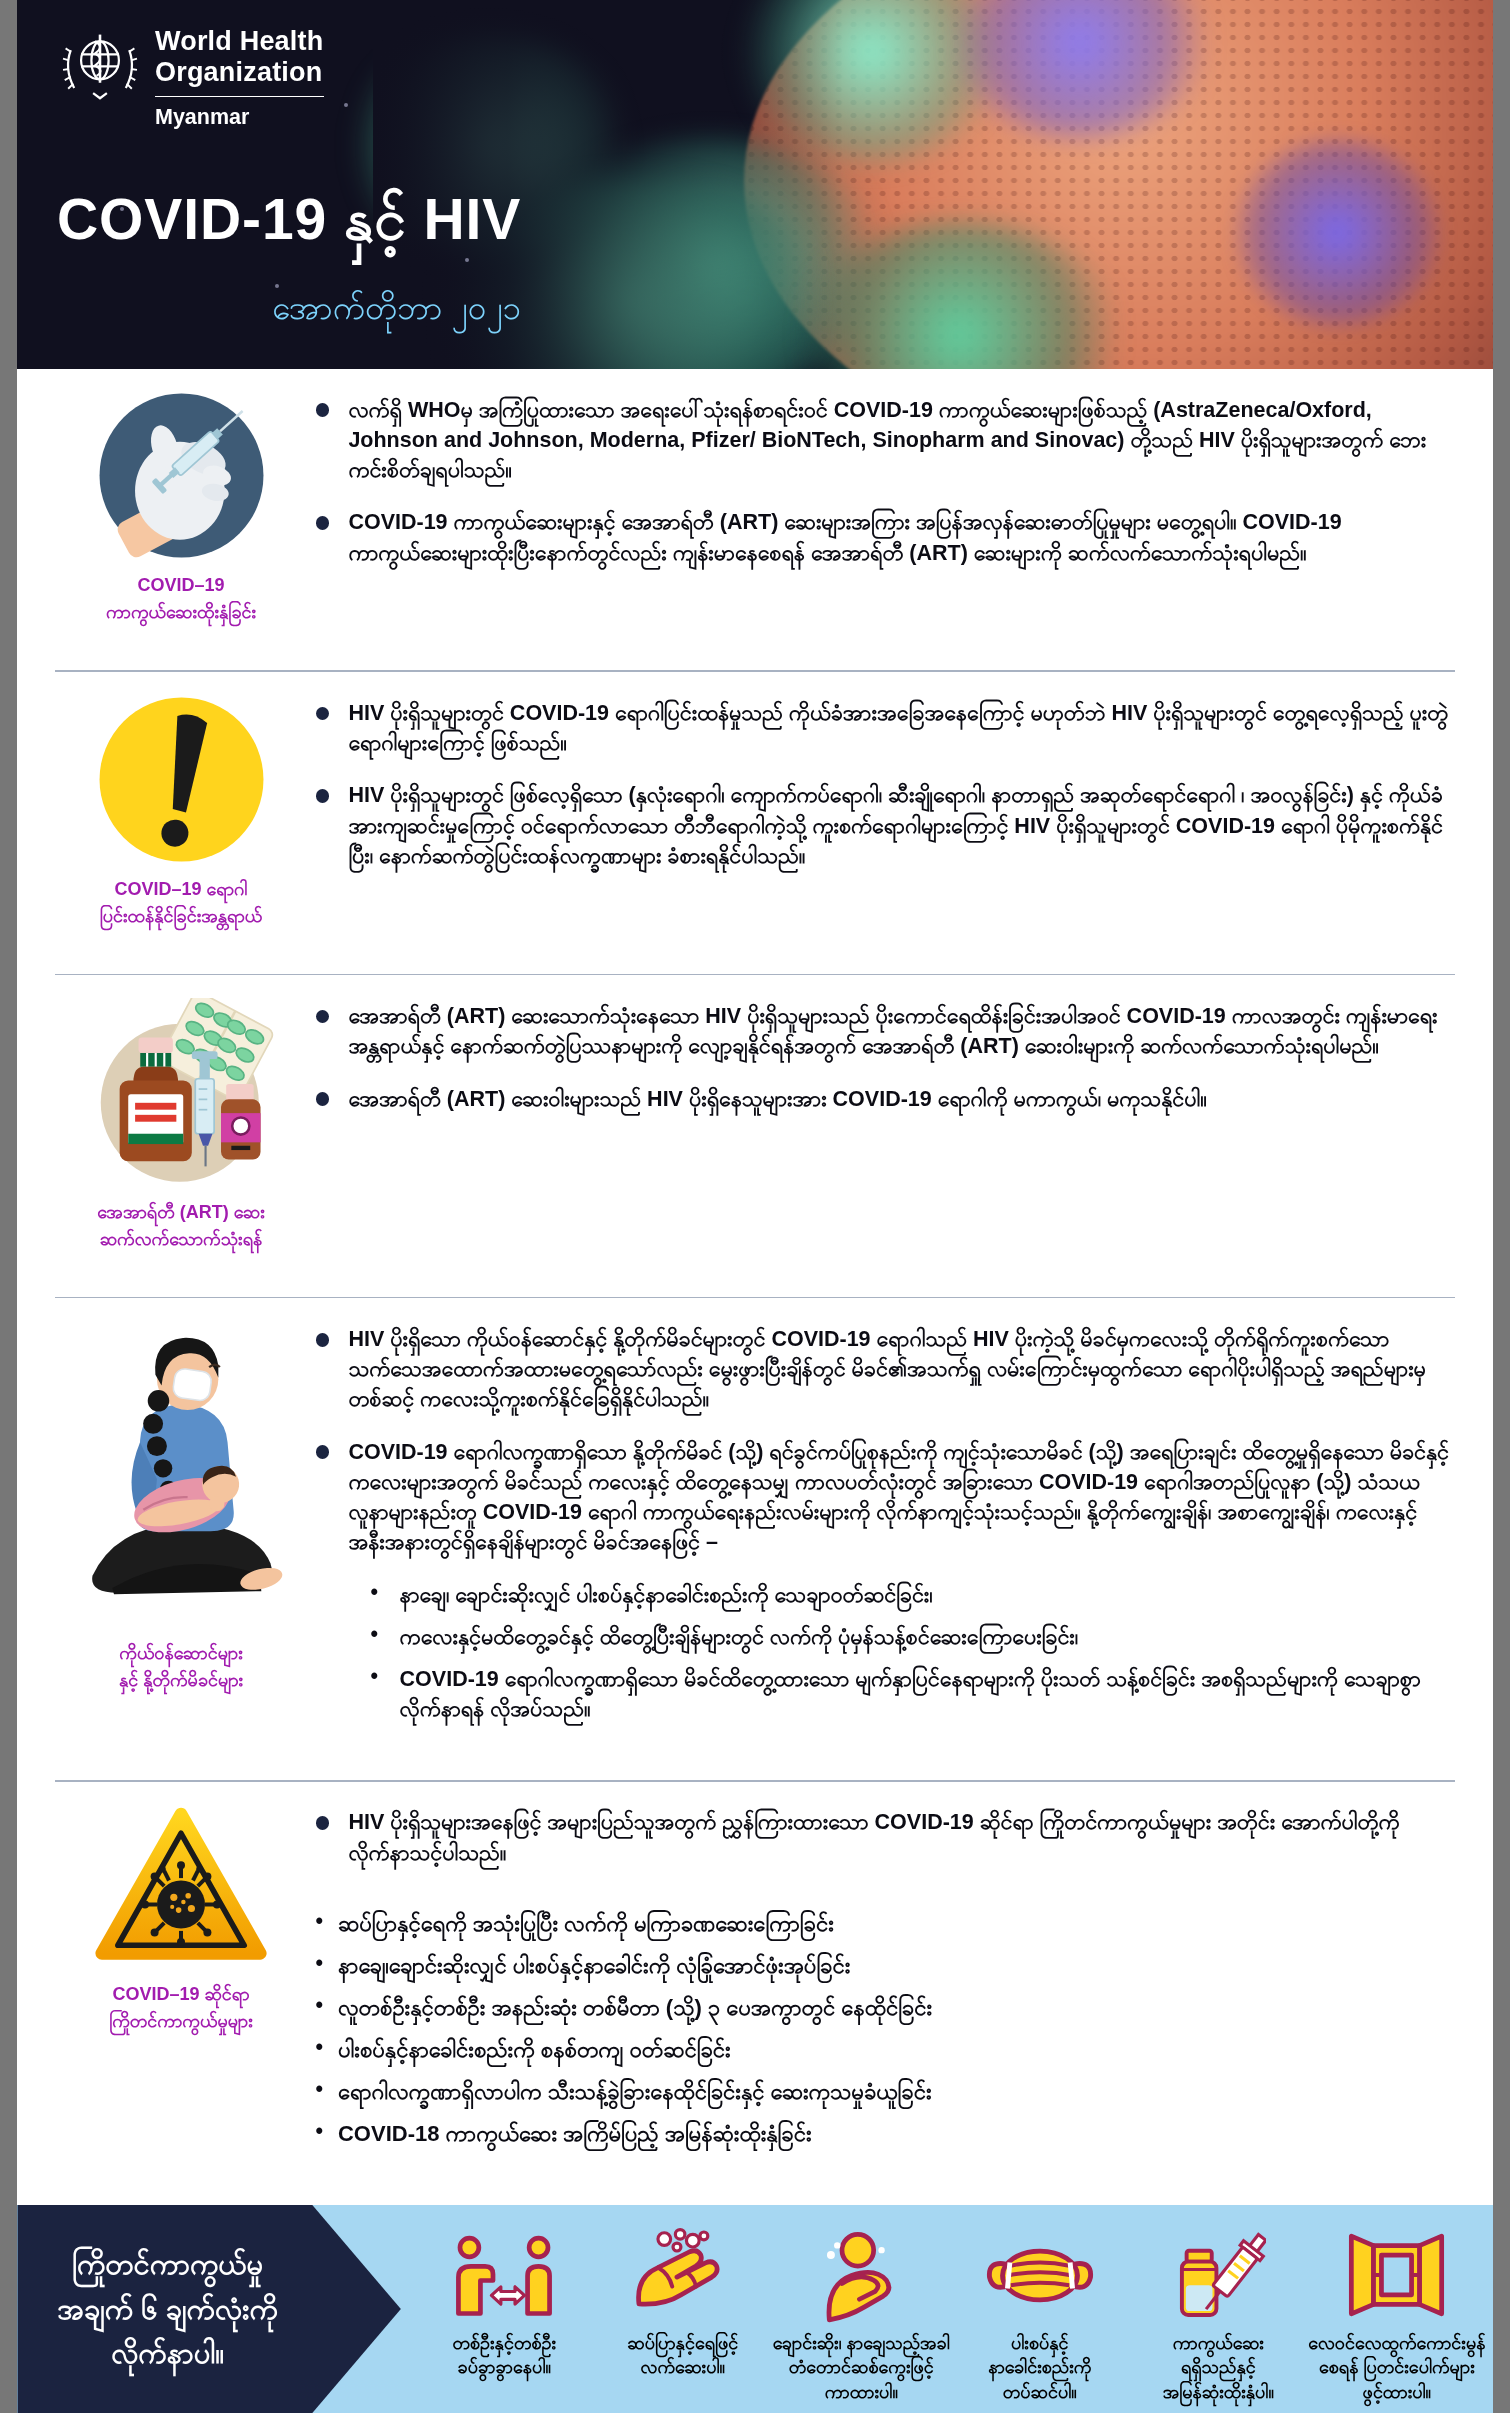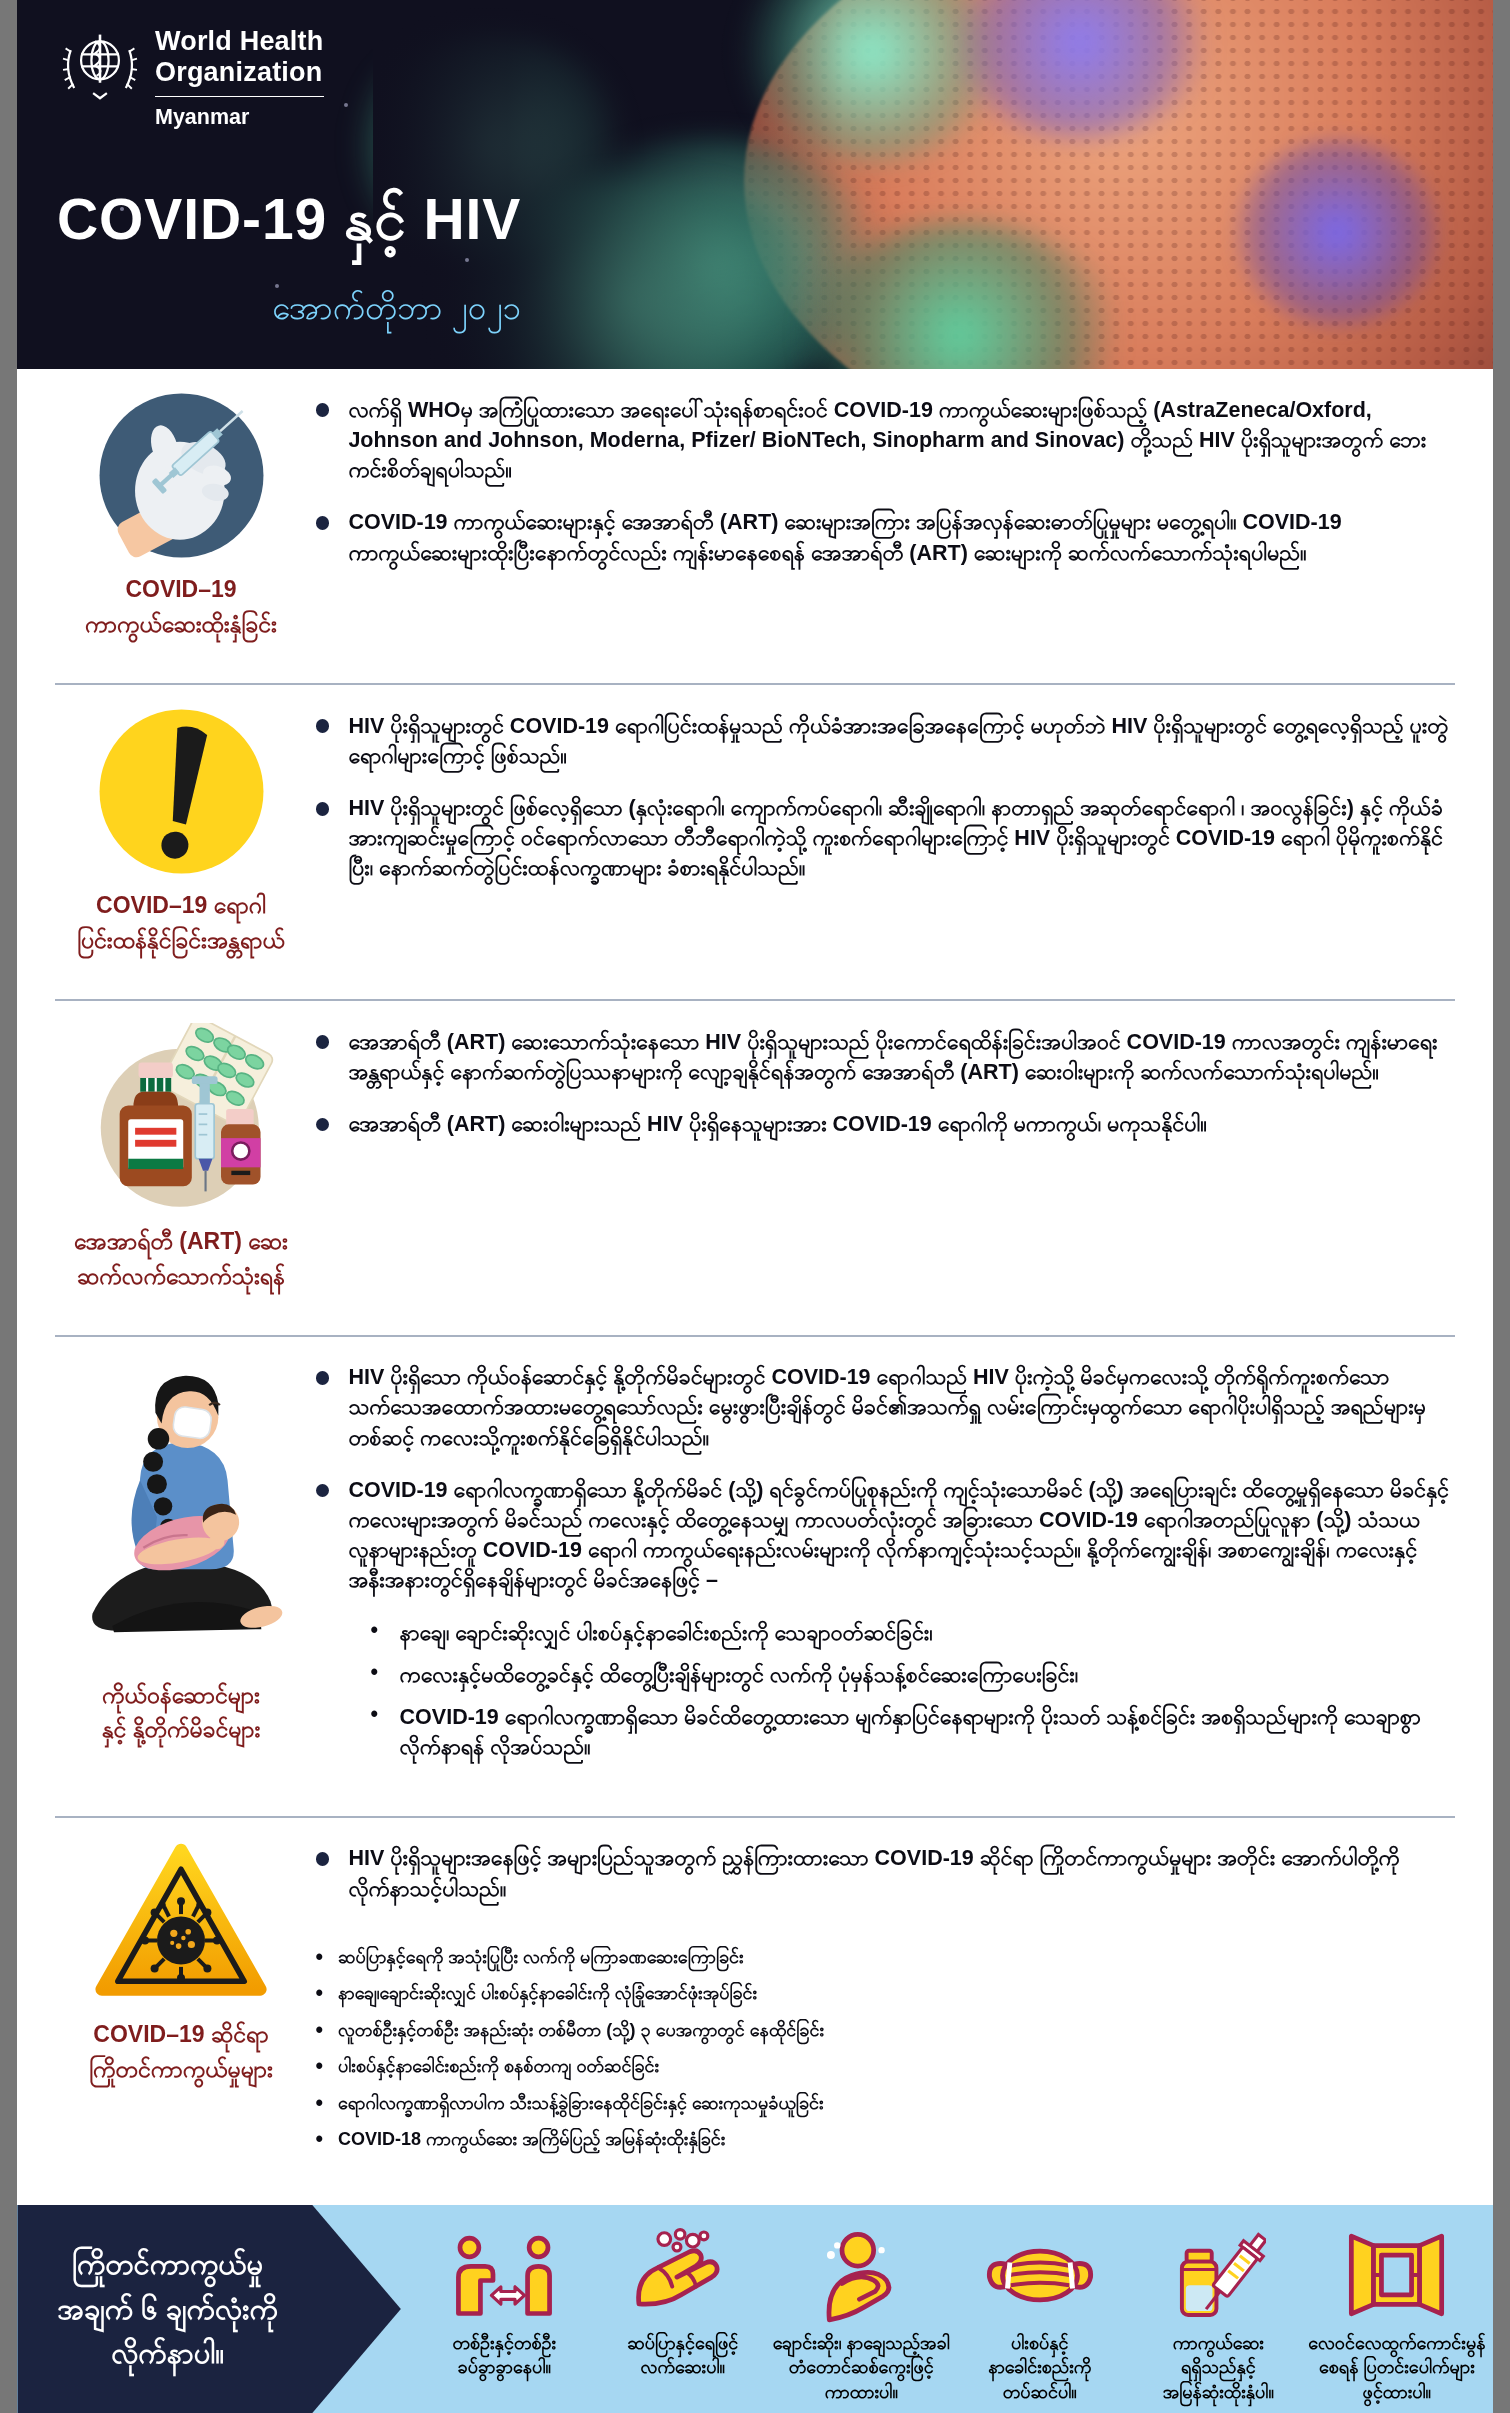--- a/index.html
+++ b/index.html
@@ -32,31 +32,31 @@
   .who-rule{width:169px;height:1.7px;background:#fff;margin:8.6px 0 7.8px 0;}
   .who-country{font-size:21.5px;font-weight:bold;}
   .title-block{position:absolute;left:40px;top:183px;z-index:5;}
   .main-title{color:#fff;font-size:57px;font-weight:bold;letter-spacing:0.9px;}
   .sub-title{color:#7dd3fc;font-size:33px;margin-top:19px;text-align:right;}
 
   
   .main{flex:1 1 auto;display:flex;flex-direction:column;background:#fff;}
   .section{display:flex;padding:22.4px 38px 15.5px 38px;flex:1 1 auto;}
   .icon-col{width:252px;flex:none;display:flex;flex-direction:column;align-items:center;}
-  .icon-label{margin-top:12px;font-size:23px;font-weight:bold;color:#7f1d1d;text-align:center;line-height:1.5;white-space:pre-line;}
+  .icon-label{margin-top:12px;font-size:18px;font-weight:bold;color:#a21caf;text-align:center;line-height:1.5;white-space:pre-line;}
   .text-col{flex:1;padding-left:8.6px;padding-top:3.4px;}
   .bullet{display:flex;margin-bottom:22.4px;}
   .bullet .dot{width:13.8px;height:13.8px;border-radius:50%;background:#1b2440;flex:none;margin:8.6px 19px 0 0;}
   .bullet p{margin:0;font-size:21.5px;line-height:1.4;color:#0c0c14;font-weight:600;}
   .sub-bullet{display:flex;margin:0 0 12px 55px;}
   .sub-bullet .mini{flex:none;width:29px;font-size:21.5px;color:#0c0c14;font-weight:600;}
   .sub-bullet p{margin:0;font-size:21.5px;line-height:1.4;color:#0c0c14;font-weight:600;}
   .tick-row{display:flex;margin-bottom:11.2px;}
   .tick-row .mini{flex:none;width:22.4px;font-size:21.5px;color:#0c0c14;font-weight:600;}
-  .tick-row p{margin:0;font-size:18px;line-height:1.4;color:#0c0c14;font-weight:600;}
+  .tick-row p{margin:0;font-size:22px;line-height:1.4;color:#0c0c14;font-weight:600;}
   .divider{height:1.7px;background:#a8b2c2;margin:0 38px;flex:none;}
 
   
   .footer{position:relative;height:208px;flex:none;background:#a6d7f2;display:flex;padding-left:47px;}
   .banner{position:absolute;left:0;top:0;width:405px;height:208px;}
   .banner svg{position:absolute;left:0;top:0;}
   .banner-text{position:absolute;left:8.6px;top:0;width:284px;height:208px;display:flex;align-items:center;justify-content:center;
     color:#fff;font-size:29px;font-weight:bold;text-align:center;line-height:1.55;white-space:pre-line;z-index:2;}
   .footer-items{position:absolute;left:398px;right:6.9px;top:0;height:208px;display:flex;}
   .f-item{flex:1;display:flex;flex-direction:column;align-items:center;justify-content:flex-start;padding-top:19px;}

